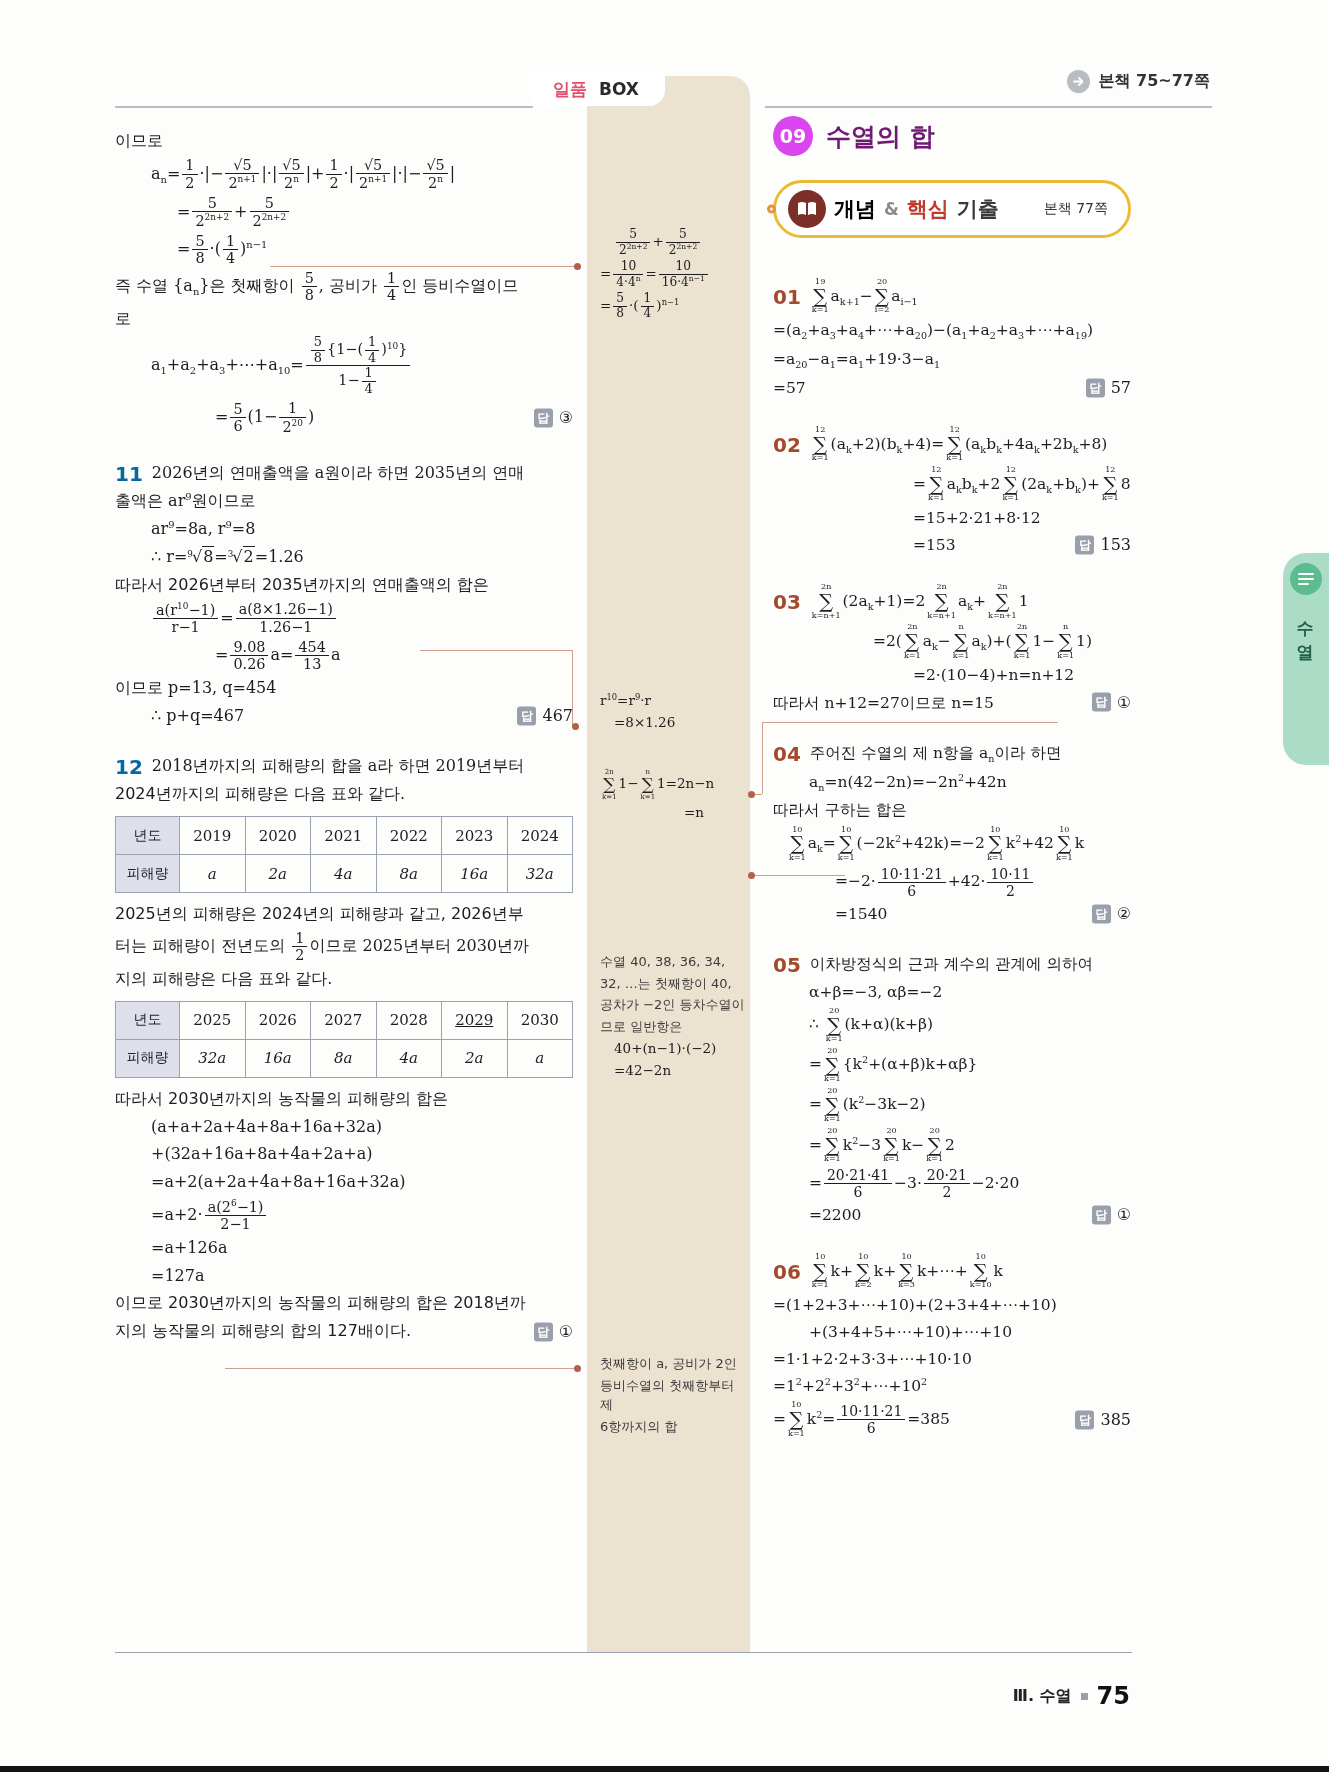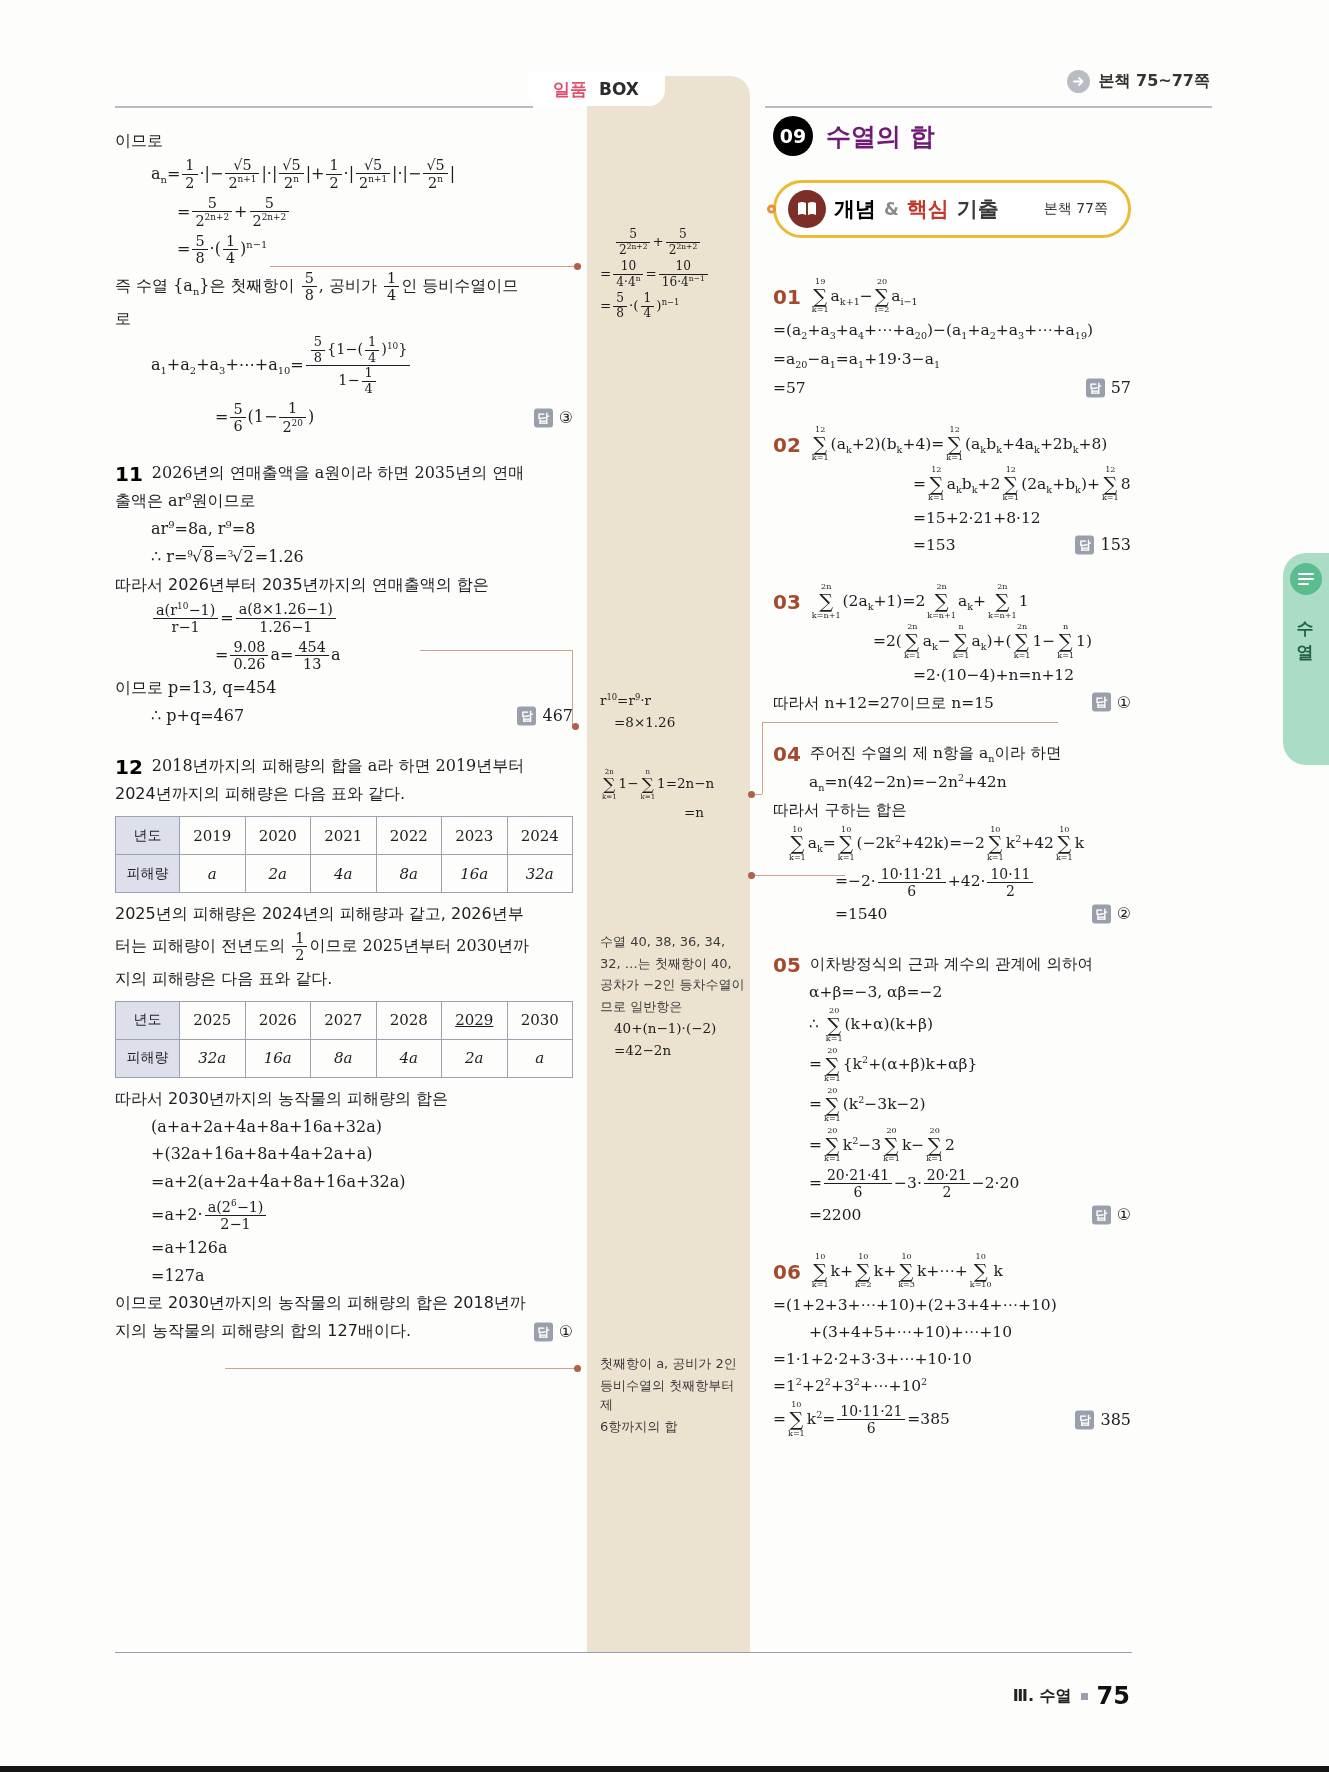--- a/index.html
+++ b/index.html
@@ -30,21 +30,21 @@
   .note .ln{font-size:13.5px;margin:2px 0;line-height:1.5}
   .note .ln.krn{font-family:"DejaVu Sans","Liberation Sans",sans-serif;font-size:13px;color:#3c3c3c}
 
   
   .ln{position:relative;margin:3px 0;line-height:1.55;font-size:16px}
   #right-col .ln{font-size:15.5px}
   .i1{padding-left:36px}.i2{padding-left:62px}.i3{padding-left:100px}
   .i4{padding-left:140px}.i5{padding-left:84px}.i6{padding-left:14px}
   .blk{margin-bottom:26px}
   .pnum{display:inline-block;margin-right:9px;font:700 20px "DejaVu Sans","Liberation Sans",sans-serif;vertical-align:middle}
-  .pnum.lc{color:#000000}
+  .pnum.lc{color:#0369a1}
   .pnum.rc{color:#a5492d}
 
   .ans{position:absolute;right:0;top:50%;transform:translateY(-50%);display:inline-flex;align-items:center;gap:6px;white-space:nowrap}
   .ans-badge{display:inline-flex;align-items:center;justify-content:center;width:19px;height:19px;border-radius:3px;
     background:#9aa0ab;color:#fff;font:700 12px "DejaVu Sans","Liberation Sans",sans-serif}
   .ans-val{font-size:16px;color:#1d1d1f}
 
   
   sup{font-size:.62em}
   sub{font-size:.62em}
@@ -61,21 +61,21 @@
 
   
   .dtable{border-collapse:collapse;margin:9px 0;width:100%;font-size:15px}
   .dtable td{border:1px solid #9aa2af;text-align:center;height:38px;padding:2px}
   .dtable td.th{background:#dde0ea;font-family:"DejaVu Sans","Liberation Sans",sans-serif;font-size:14px;width:64px;font-style:normal}
   .dtable td.val{font-style:italic}
 
   
   #sec-header{display:flex;align-items:center;gap:13px;margin-bottom:24px}
   #sec-num{display:inline-flex;align-items:center;justify-content:center;width:40px;height:40px;border-radius:50%;
-    background:#000000;color:#fff;font:700 19px "DejaVu Sans","Liberation Sans",sans-serif}
+    background:#d946ef;color:#fff;font:700 19px "DejaVu Sans","Liberation Sans",sans-serif}
   #sec-title{font:700 25px "DejaVu Sans","Liberation Sans",sans-serif;color:#701a75}
   #concept-box{position:relative;display:flex;align-items:center;gap:8px;height:58px;border:3px solid #eabb35;
     border-radius:29px;padding-left:12px;margin-bottom:40px;background:#fff}
   #concept-ring{position:absolute;left:-9px;top:50%;transform:translateY(-50%);width:9px;height:9px;
     border:3px solid #e8923c;border-radius:50%;background:#fff}
   #book-circ{width:38px;height:38px;border-radius:50%;background:#7b2f28;display:inline-flex;align-items:center;justify-content:center}
   .cw{font:700 21px "DejaVu Sans","Liberation Sans",sans-serif}
   #concept-box .w1{color:#000000}
   #concept-box .amp{color:#8a8a8a;font:700 17px "DejaVu Sans",sans-serif}
   #concept-box .w2{color:#c0392b}
@@ -322,21 +322,21 @@
               <span class="sl">2n</span>
               <span class="sy">∑</span>
               <span class="sb">k=1</span>
             </span>1−<span class="sg">
               <span class="sl">n</span>
               <span class="sy">∑</span>
               <span class="sb">k=1</span>
             </span>1=2n−n</span></div>
         <div class="ln i5"><span class="mtx">=n</span></div>
       </div>
-      <div class="note" style="top: 854px;">
+      <div class="note" style="top: 874px;">
         <div class="ln krn"><span class="mtx">수열 40, 38, 36, 34,</span></div>
         <div class="ln krn"><span class="mtx">32, …는 첫째항이 40,</span></div>
         <div class="ln krn"><span class="mtx">공차가 −2인 등차수열이</span></div>
         <div class="ln krn"><span class="mtx">므로 일반항은</span></div>
         <div class="ln i6"><span class="mtx">40+(n−1)·(−2)</span></div>
         <div class="ln i6"><span class="mtx">=42−2n</span></div>
       </div>
       <div class="note" style="top: 1276px;">
         <div class="ln krn"><span class="mtx">첫째항이 a, 공비가 2인</span></div>
         <div class="ln krn"><span class="mtx">등비수열의 첫째항부터 제</span></div>

